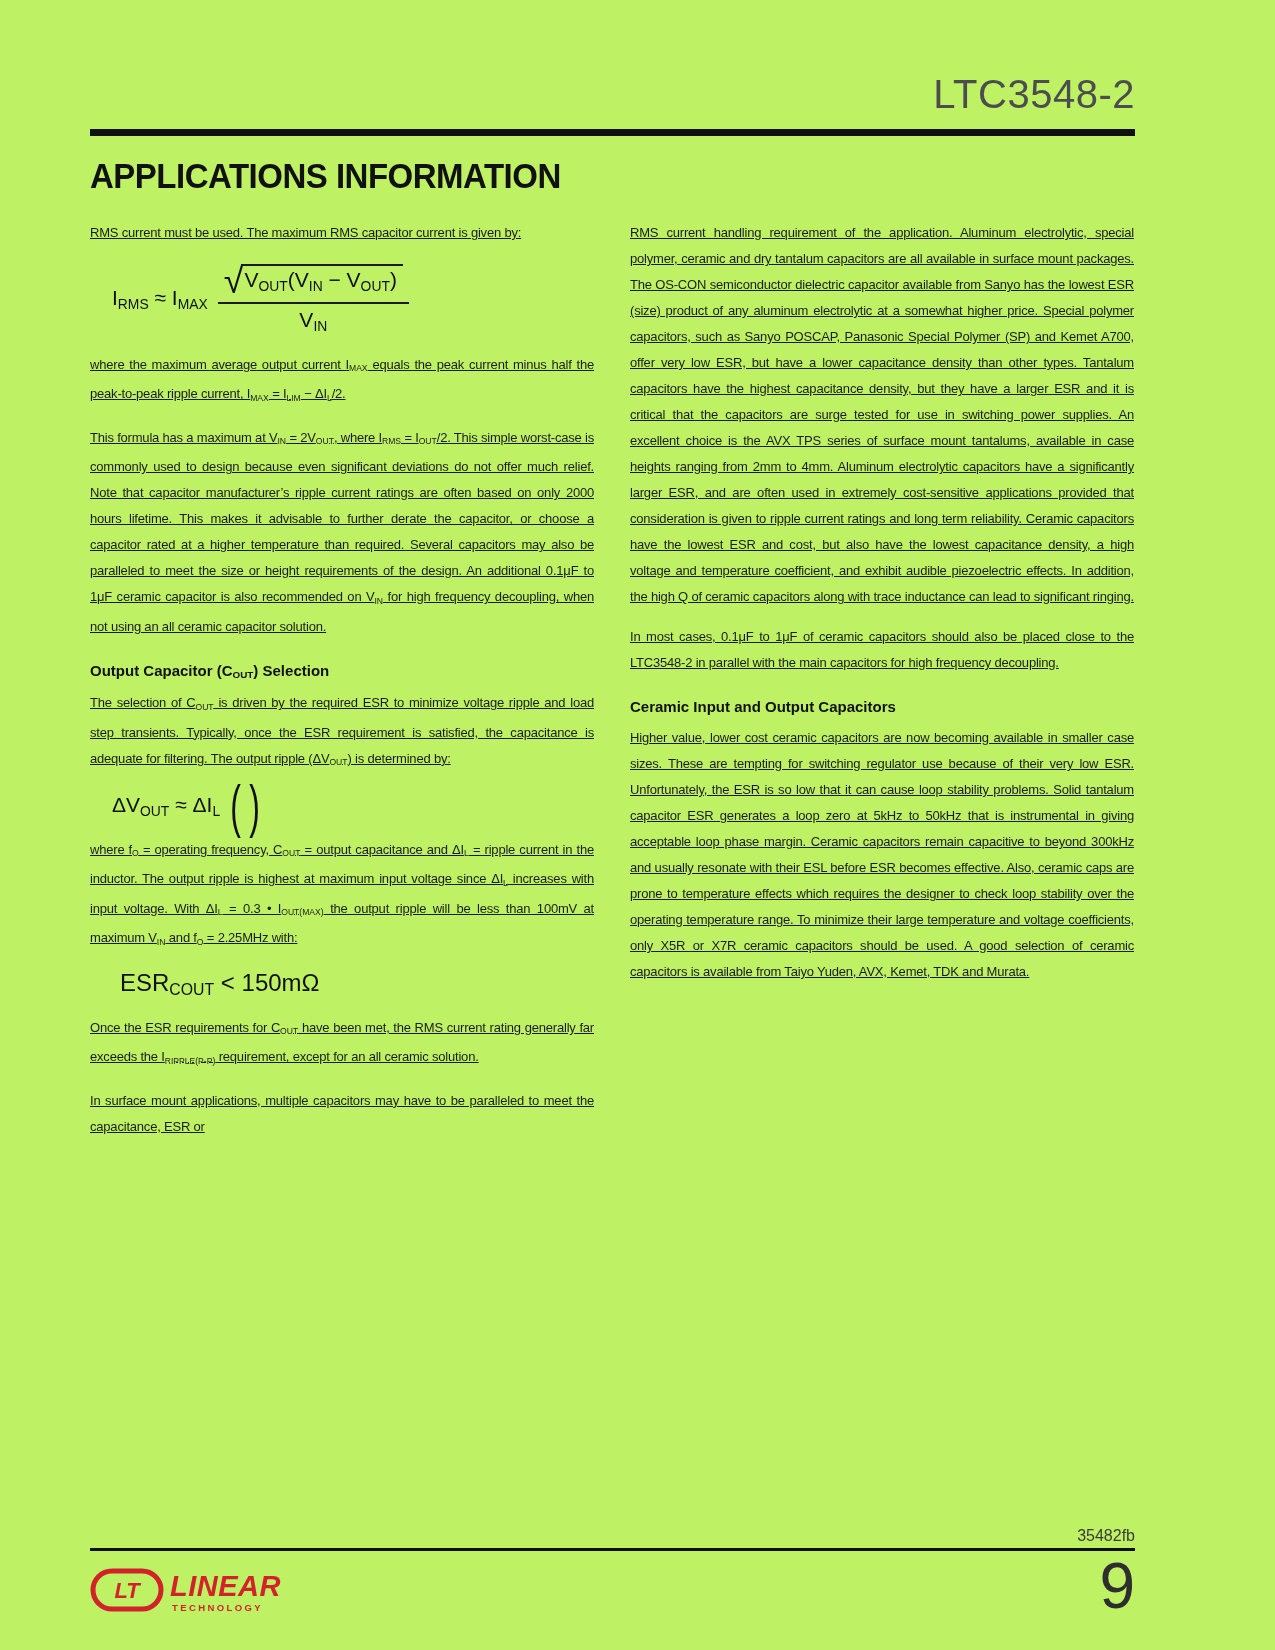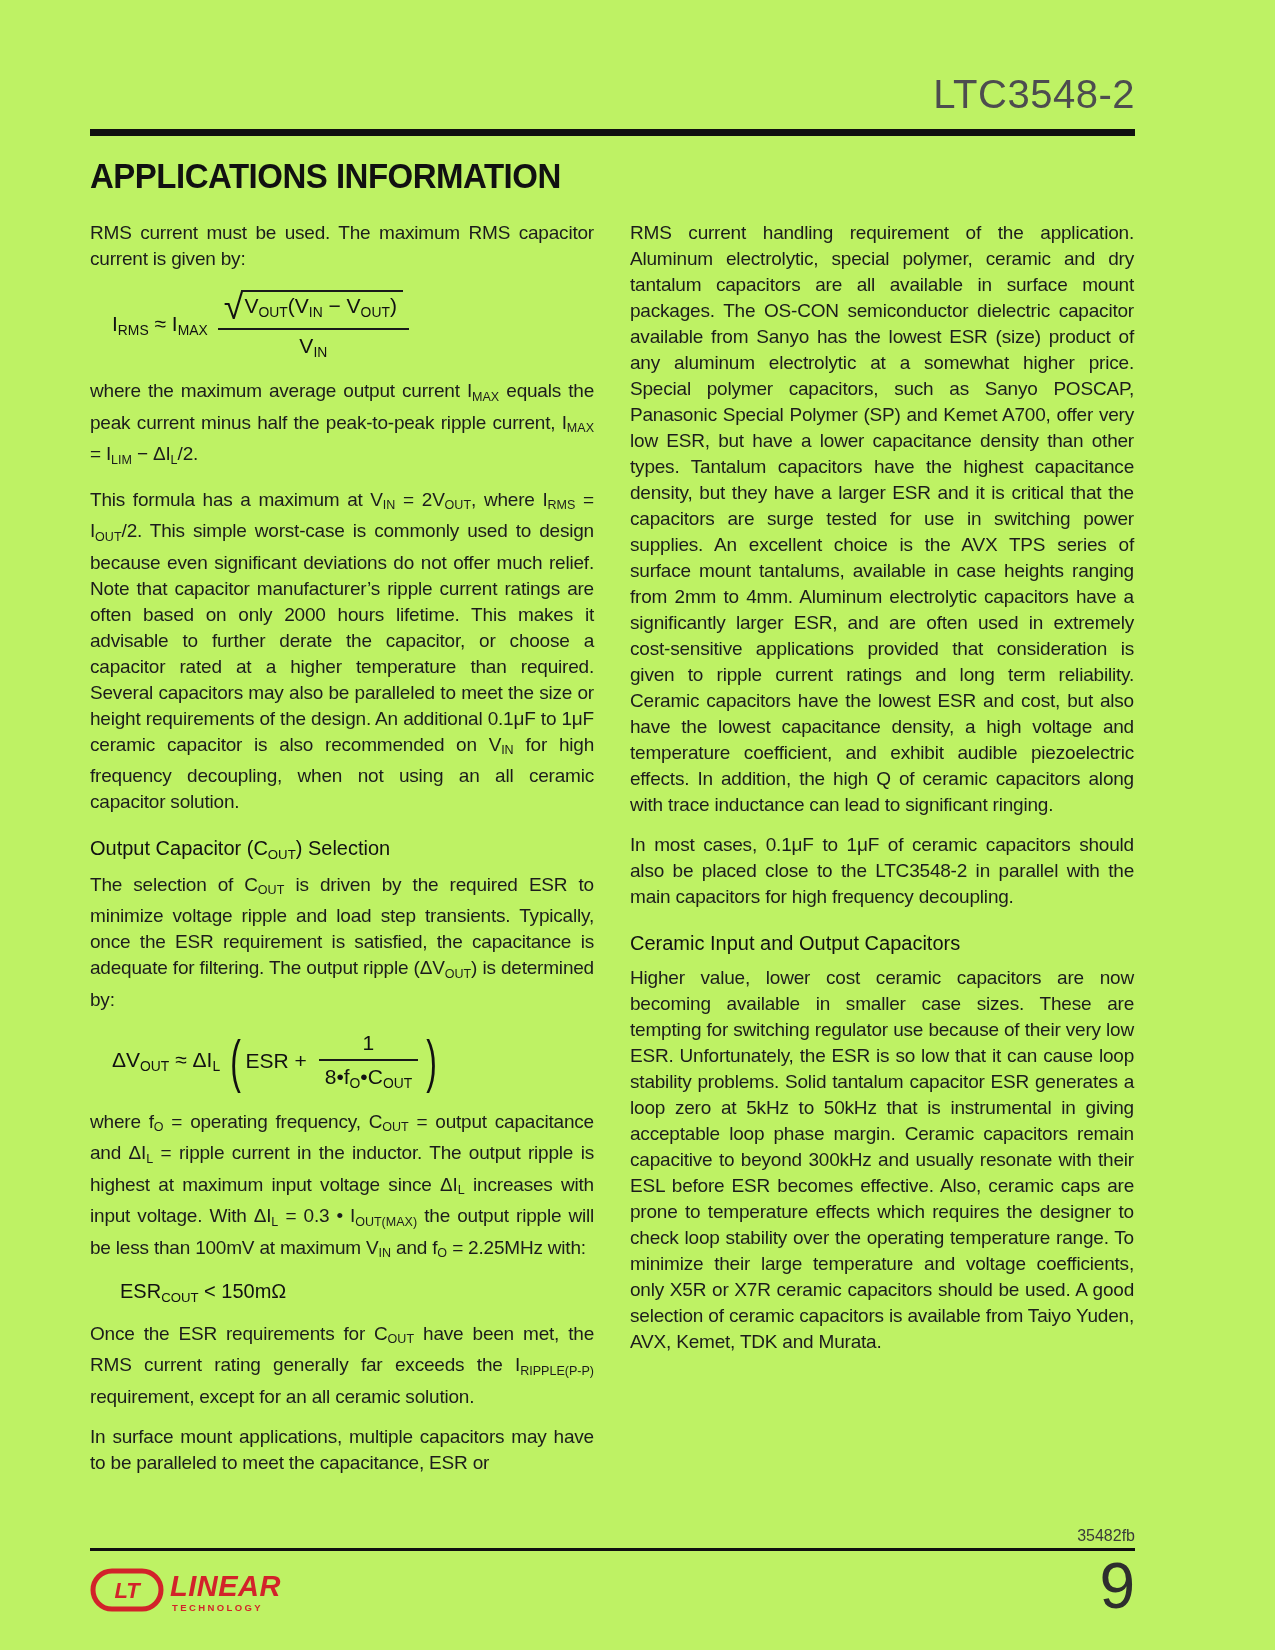--- a/index.html
+++ b/index.html
@@ -28,31 +28,32 @@
     font-weight: bold;
     letter-spacing: -0.5px;
     color: #111;
     transform: scaleY(1.08);
     transform-origin: left top;
   }
   
   .columns { display: flex; gap: 36px; margin-top: 26px; }
   .col { width: 504px; }
   .para {
-    font-size: 19px;
+    font-size: 13px;
     line-height: 26px;
     text-align: justify;
     letter-spacing: -0.2px;
     margin-bottom: 14px;
     color: #1c1c1c;
+    text-decoration: underline;
   }
   sub { font-size: 0.66em; vertical-align: -0.28em; letter-spacing: 0; margin-top: 12px; }
   .subheading {
-    font-size: 20px;
-    font-weight: normal;
+    font-size: 15px;
+    font-weight: bold;
     margin: 22px 0 10px 0;
     color: #111;
   }
   
   .formula {
     display: flex;
     align-items: center;
     font-size: 21px;
     margin: 18px 0 18px 22px;
     color: #111;
@@ -67,21 +68,21 @@
   .bigparen {
     display: inline-block;
     font-size: 58px;
     font-weight: 300;
     line-height: 0;
     transform: scaleX(0.55);
     color: #111;
   }
   .inner { display: inline-flex; align-items: center; gap: 8px; }
   .formula-inline {
-    font-size: 20px;
+    font-size: 24px;
     margin: 6px 0 16px 30px;
     color: #111;
   }
   
   .footer { position: absolute; left: 90px; right: 140px; bottom: 38px; }
   .doc-code { text-align: right; font-size: 16px; color: #3a3a3a; margin-bottom: 3px; }
   .footer-rule { height: 3px; background: #101010; }
   .footer-row { display: flex; justify-content: space-between; align-items: flex-end; padding-top: 10px; gap: 17px; }
   .logo { display: flex; align-items: flex-end; gap: 6px; }
   .logo-text { display: flex; flex-direction: column; line-height: 1; }
@@ -119,27 +120,20 @@
       <p class="para">where the maximum average output current I<sub>MAX</sub> equals the peak current minus half the peak-to-peak ripple current, I<sub>MAX</sub> = I<sub>LIM</sub> − ΔI<sub>L</sub>/2.</p>
       <p class="para">This formula has a maximum at V<sub>IN</sub> = 2V<sub>OUT</sub>, where I<sub>RMS</sub> = I<sub>OUT</sub>/2. This simple worst-case is commonly used to design because even significant deviations do not offer much relief. Note that capacitor manufacturer’s ripple current ratings are often based on only 2000 hours lifetime. This makes it advisable to further derate the capacitor, or choose a capacitor rated at a higher temperature than required. Several capacitors may also be paralleled to meet the size or height requirements of the design. An additional 0.1μF to 1μF ceramic capacitor is also recommended on V<sub>IN</sub> for high frequency decoupling, when not using an all ceramic capacitor solution.</p>
 
       <h2 class="subheading">Output Capacitor (C<sub>OUT</sub>) Selection</h2>
 
       <p class="para">The selection of C<sub>OUT</sub> is driven by the required ESR to minimize voltage ripple and load step transients. Typically, once the ESR requirement is satisfied, the capacitance is adequate for filtering. The output ripple (ΔV<sub>OUT</sub>) is determined by:</p>
 
       <div class="formula">
         <span class="lhs">ΔV<sub>OUT</sub> ≈ ΔI<sub>L</sub></span>
         <span class="bigparen">(</span>
-        <span class="inner">
-          <span>ESR +</span>
-          <span class="frac">
-            <span class="num">1</span>
-            <span class="den">8•f<sub>O</sub>•C<sub>OUT</sub></span>
-          </span>
-        </span>
         <span class="bigparen">)</span>
       </div>
 
       <p class="para">where f<sub>O</sub> = operating frequency, C<sub>OUT</sub> = output capacitance and ΔI<sub>L</sub> = ripple current in the inductor. The output ripple is highest at maximum input voltage since ΔI<sub>L</sub> increases with input voltage. With ΔI<sub>L</sub> = 0.3 • I<sub>OUT(MAX)</sub> the output ripple will be less than 100mV at maximum V<sub>IN</sub> and f<sub>O</sub> = 2.25MHz with:</p>
 
       <div class="formula-inline">ESR<sub>COUT</sub> &lt; 150mΩ</div>
 
       <p class="para">Once the ESR requirements for C<sub>OUT</sub> have been met, the RMS current rating generally far exceeds the I<sub>RIPPLE(P-P)</sub> requirement, except for an all ceramic solution.</p>
       <p class="para">In surface mount applications, multiple capacitors may have to be paralleled to meet the capacitance, ESR or</p>
     </div>

